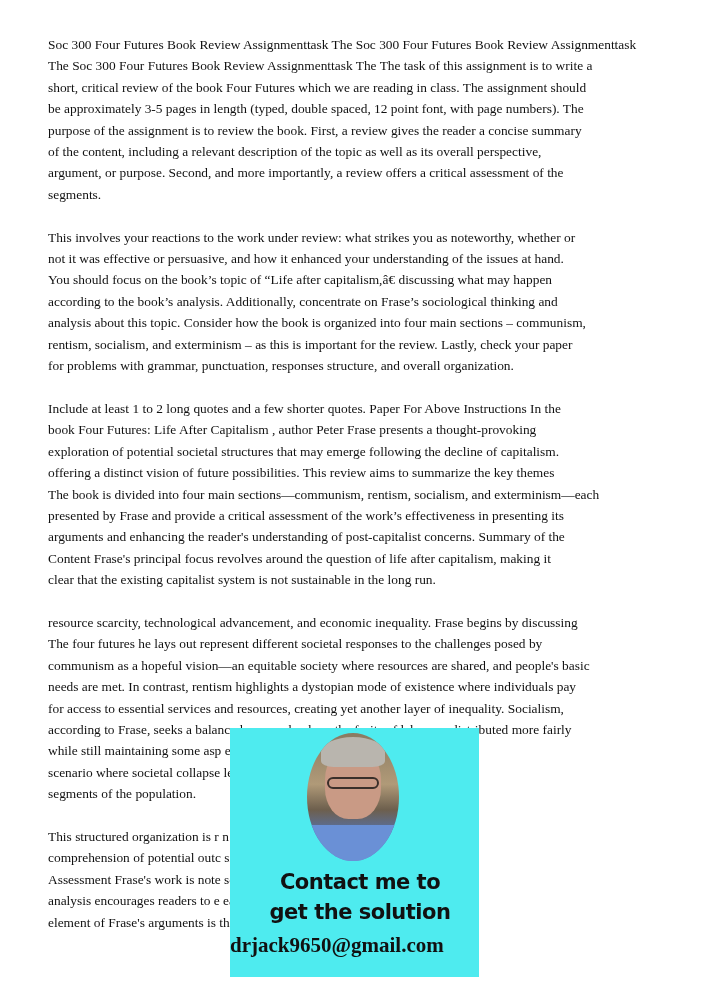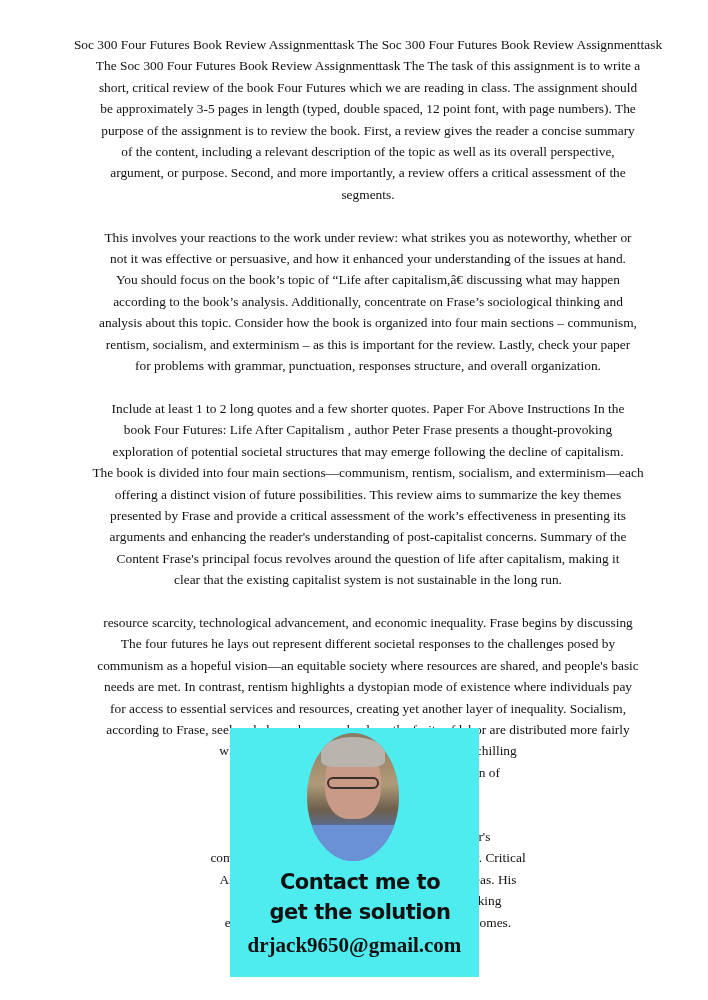--- a/index.html
+++ b/index.html
@@ -3,21 +3,21 @@
 <meta charset="utf-8">
 <style>
   html, body { margin: 0; padding: 0; background: #ffffff; }
   body { width: 708px; height: 1000px; position: relative; overflow: hidden; }
   .page {
     position: absolute; left: 48px; top: 34px; width: 640px;
     font-family: "Liberation Serif", serif; font-size: 13.4px; line-height: 21.4px;
     color: #111111;
   }
   .line { white-space: nowrap; display: block; }
-  .para { margin-bottom: 21.4px; text-align: center; }
+  .para { margin-bottom: 21.4px; }
   .overlay {
     position: absolute; left: 230px; top: 728px; width: 249px; height: 249px;
     background: #4eebef;
   }
   .portrait {
     position: absolute; left: 77px; top: 5px; width: 92px; height: 128px;
     border-radius: 50%; overflow: hidden;
     background: linear-gradient(180deg, #8a7a62 0%, #b09a78 40%, #6d5f4d 60%, #5a6f9a 75%, #6d8ccc 100%);
   }
   .portrait .face {
@@ -37,21 +37,21 @@
     background: #6a90d6;
   }
   .overlay .cta {
     position: absolute; left: 0; width: 260px; text-align: center;
     font-family: "DejaVu Sans", sans-serif; font-weight: bold; color: #111;
     font-size: 21px; line-height: 28px; letter-spacing: -0.5px;
   }
   .overlay .cta1 { top: 140px; }
   .overlay .cta2 { top: 170px; text-align: center; }
   .overlay .email {
-    position: absolute; left: 0; top: 205px; width: 249px; text-align: center;
+    position: absolute; left: 0; top: 205px; width: 249px; text-align: left;
     font-family: "Liberation Serif", serif; font-weight: bold; font-size: 21px; color: #111;
   }
 </style>
 </head>
 <body>
 
 <div class="page">
   <div class="para">
     <span class="line">Soc 300 Four Futures Book Review Assignmenttask The Soc 300 Four Futures Book Review Assignmenttask</span>
     <span class="line">The Soc 300 Four Futures Book Review Assignmenttask The The task of this assignment is to write a</span>
@@ -68,22 +68,22 @@
     <span class="line">You should focus on the book’s topic of “Life after capitalism,â€ discussing what may happen</span>
     <span class="line">according to the book’s analysis. Additionally, concentrate on Frase’s sociological thinking and</span>
     <span class="line">analysis about this topic. Consider how the book is organized into four main sections – communism,</span>
     <span class="line">rentism, socialism, and exterminism – as this is important for the review. Lastly, check your paper</span>
     <span class="line">for problems with grammar, punctuation, responses structure, and overall organization.</span>
   </div>
   <div class="para">
     <span class="line">Include at least 1 to 2 long quotes and a few shorter quotes. Paper For Above Instructions In the</span>
     <span class="line">book Four Futures: Life After Capitalism , author Peter Frase presents a thought-provoking</span>
     <span class="line">exploration of potential societal structures that may emerge following the decline of capitalism.</span>
+    <span class="line">offering a distinct vision of future possibilities. This review aims to summarize the key themes</span>
     <span class="line">The book is divided into four main sections—communism, rentism, socialism, and exterminism—each</span>
-    <span class="line">offering a distinct vision of future possibilities. This review aims to summarize the key themes</span>
     <span class="line">presented by Frase and provide a critical assessment of the work’s effectiveness in presenting its</span>
     <span class="line">arguments and enhancing the reader's understanding of post-capitalist concerns. Summary of the</span>
     <span class="line">Content Frase's principal focus revolves around the question of life after capitalism, making it</span>
     <span class="line">clear that the existing capitalist system is not sustainable in the long run.</span>
   </div>
   <div class="para">
     <span class="line">resource scarcity, technological advancement, and economic inequality. Frase begins by discussing</span>
     <span class="line">The four futures he lays out represent different societal responses to the challenges posed by</span>
     <span class="line">communism as a hopeful vision—an equitable society where resources are shared, and people's basic</span>
     <span class="line">needs are met. In contrast, rentism highlights a dystopian mode of existence where individuals pay</span>

